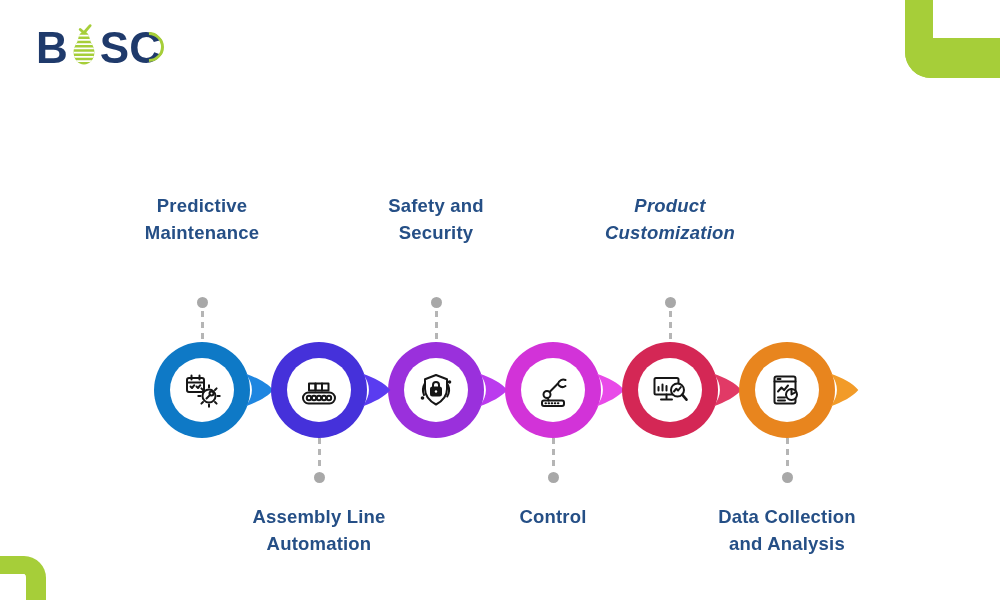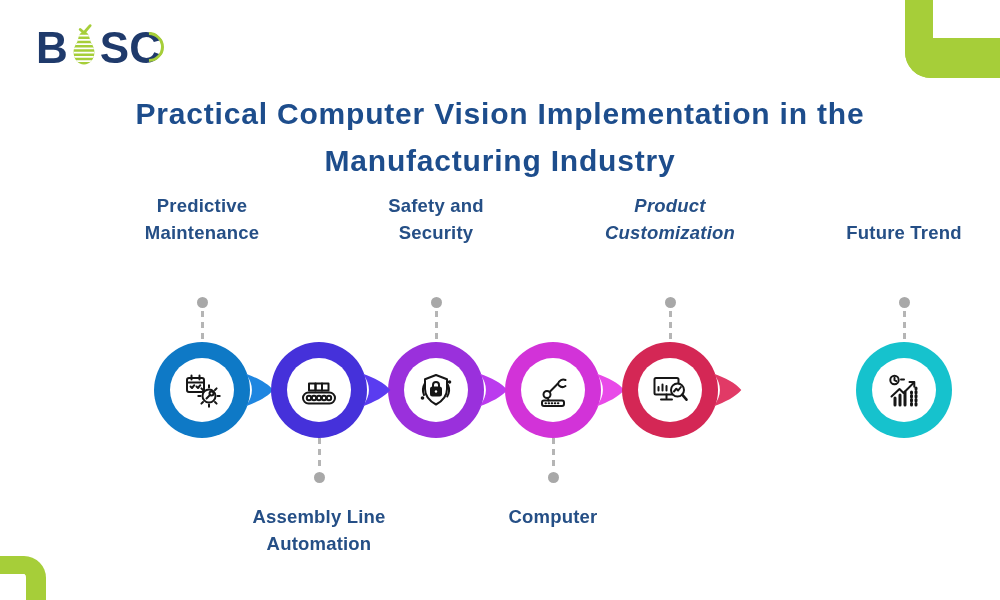--- a/index.html
+++ b/index.html
@@ -73,24 +73,20 @@
       <path d="M18 11c-3.5 0-5.3 3.2-6.3 8.2C10.9 23.2 7 26.5 7 32.5 7 40 11.8 45.5 18 45.5S29 40 29 32.5c0-6-3.9-9.3-4.7-13.3C23.3 14.2 21.5 11 18 11z" fill="#a6ce39"></path>
       <g clip-path="url(#pc)" stroke="#ffffff" stroke-width="1.8">
         <path d="M2 15h32M2 19.5h32M2 24h32M2 28.5h32M2 33h32M2 37.5h32M2 42h32"></path>
       </g>
       <path d="M14 8.5l4 3.5 6.5-7.5" fill="none" stroke="#a6ce39" stroke-width="3" stroke-linecap="round" stroke-linejoin="round"></path>
     </svg>
     <span>S</span>
     <span class="logo-c">C</span>
   </div>
 
-  <div class="title">
-    <div>Practical Computer Vision Implementation in the</div>
-    <div>Manufacturing Industry</div>
-  </div>
 
 
   <div class="step top" style="left: 132px; --ring: #0e79c6; --ptr: #1e86e0;">
     <div class="label-top">Predictive
 Maintenance</div>
     <div class="dash"></div>
     <div class="dot"></div>
     <div class="ring">
         <div class="inner">
       <svg width="40" height="40" viewBox="0 0 40 40" fill="none" stroke="#161616" stroke-width="2" stroke-linecap="round" stroke-linejoin="round">
@@ -172,21 +168,21 @@
         <circle cx="14" cy="24.5" r="3.5"></circle>
         <path d="M14.8 28l.8 2.5M16.8 21.7L24.5 14"></path>
         <path d="M25 13.5a5.5 5.5 0 0 1 7.5-3.5M26 15.5a5 5 0 0 0 6.5.5"></path>
         <circle cx="25" cy="14" r="1.3" fill="#161616" stroke="none"></circle>
       </svg>
     </div>
       </div>
     <svg class="pointer" viewBox="0 0 30 40">
         <path d="M0 3 Q13 20 0 37 C12 33 23 27 29 20 C23 13 12 7 0 3 Z" fill="currentColor"></path>
       </svg>
-    <div class="label-bottom">Computer</div>
+    <div class="label-bottom">Control</div>
   </div>
 
   <div class="step top" style="left: 600px; font-style: italic; --ring: #d42755; --ptr: #e13a66;">
     <div class="label-top">Product
 Customization</div>
     <div class="dash"></div>
     <div class="dot"></div>
     <div class="ring">
         <div class="inner">
       <svg width="40" height="40" viewBox="0 0 40 40" fill="none" stroke="#161616" stroke-width="2" stroke-linecap="round" stroke-linejoin="round">
@@ -198,33 +194,37 @@
         <path d="M32.2 24.7l4.3 5" stroke-width="2.6"></path>
       </svg>
     </div>
       </div>
     <svg class="pointer" viewBox="0 0 30 40">
         <path d="M0 3 Q13 20 0 37 C12 33 23 27 29 20 C23 13 12 7 0 3 Z" fill="currentColor"></path>
       </svg>
 
   </div>
 
-
-  <div class="step top" style="left: 834px; --ring: #16c2cd; --ptr: #16c2cd;">
-    <div class="label-top">Future Trend</div>
-    <div class="dash"></div>
-    <div class="dot"></div>
-    <div class="ring">
-        <div class="inner">
-      <svg width="40" height="40" viewBox="0 0 40 40" fill="none" stroke="#161616" stroke-width="2" stroke-linecap="round" stroke-linejoin="round">
-        <circle cx="10.5" cy="10" r="4.2"></circle>
-        <path d="M10.5 7.8v2.4l1.8 1M17 9.5h3"></path>
-        <path d="M7.5 26.5l8-7.5 4 4L30 12.5"></path>
-        <path d="M25.5 12h4.8v4.8"></path>
-        <path d="M11 35v-7M16 35v-10M21 35v-13" stroke-width="3"></path>
-        <path d="M27.5 35V22M32 35V18" stroke-width="3" stroke-dasharray="1.6 2.4"></path>
-      </svg>
-    </div>
-      </div>
-
-  </div>
+  <div class="step bottom" style="left: 717px; --ring: #e8851e; --ptr: #f29b28;">
+
+    <div class="dash"></div>
+    <div class="dot"></div>
+    <div class="ring">
+        <div class="inner">
+      <svg width="40" height="40" viewBox="0 0 40 40" fill="none" stroke="#161616" stroke-width="2" stroke-linecap="round" stroke-linejoin="round">
+        <rect x="7.5" y="6.5" width="21" height="27" rx="2"></rect>
+        <path d="M7.5 11.5h21M10.5 9h3"></path>
+        <path d="M11 21.5l3.5-4 2.6 2.6 3.9-4.6"></path>
+        <circle cx="24.5" cy="24.5" r="5.5" fill="#fff"></circle>
+        <path d="M24.5 24.5V19M24.5 24.5l4.6-2.6"></path>
+        <path d="M11 27.5h7M11 30.5h7"></path>
+      </svg>
+    </div>
+      </div>
+    <svg class="pointer" viewBox="0 0 30 40">
+        <path d="M0 3 Q13 20 0 37 C12 33 23 27 29 20 C23 13 12 7 0 3 Z" fill="currentColor"></path>
+      </svg>
+    <div class="label-bottom">Data Collection
+and Analysis</div>
+  </div>
+
 
 </div>
 
 </body></html>

